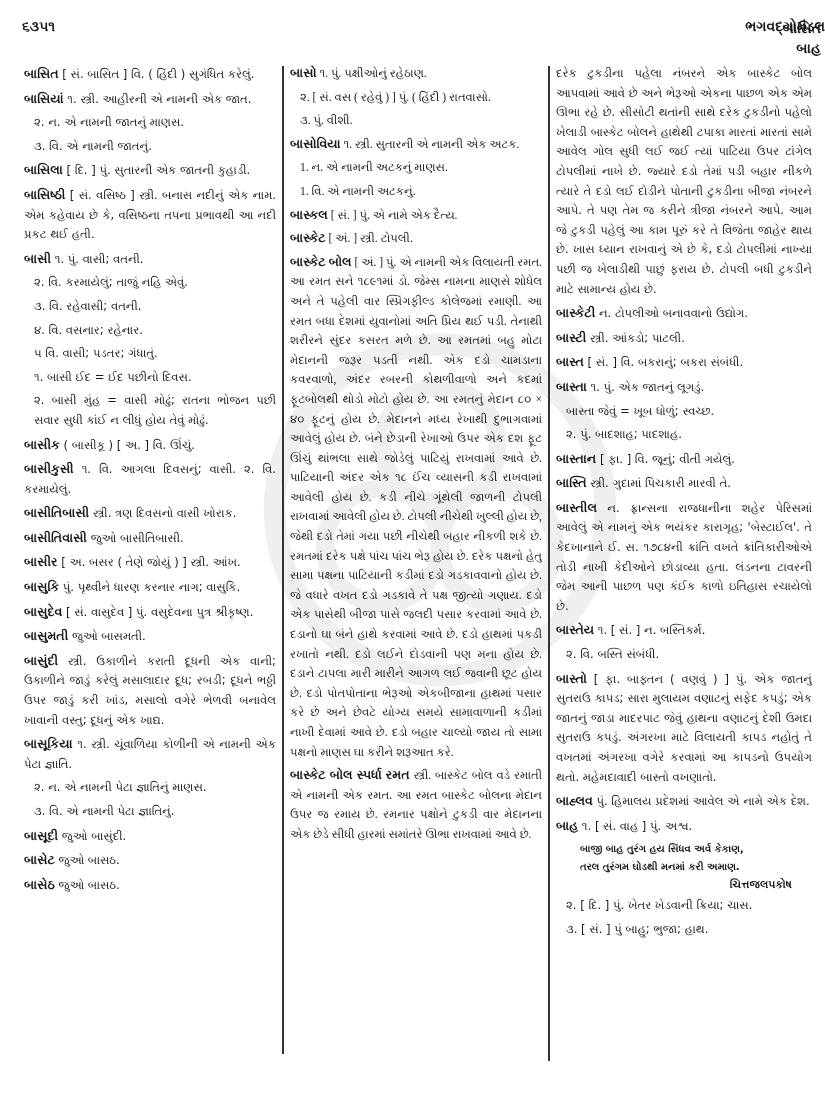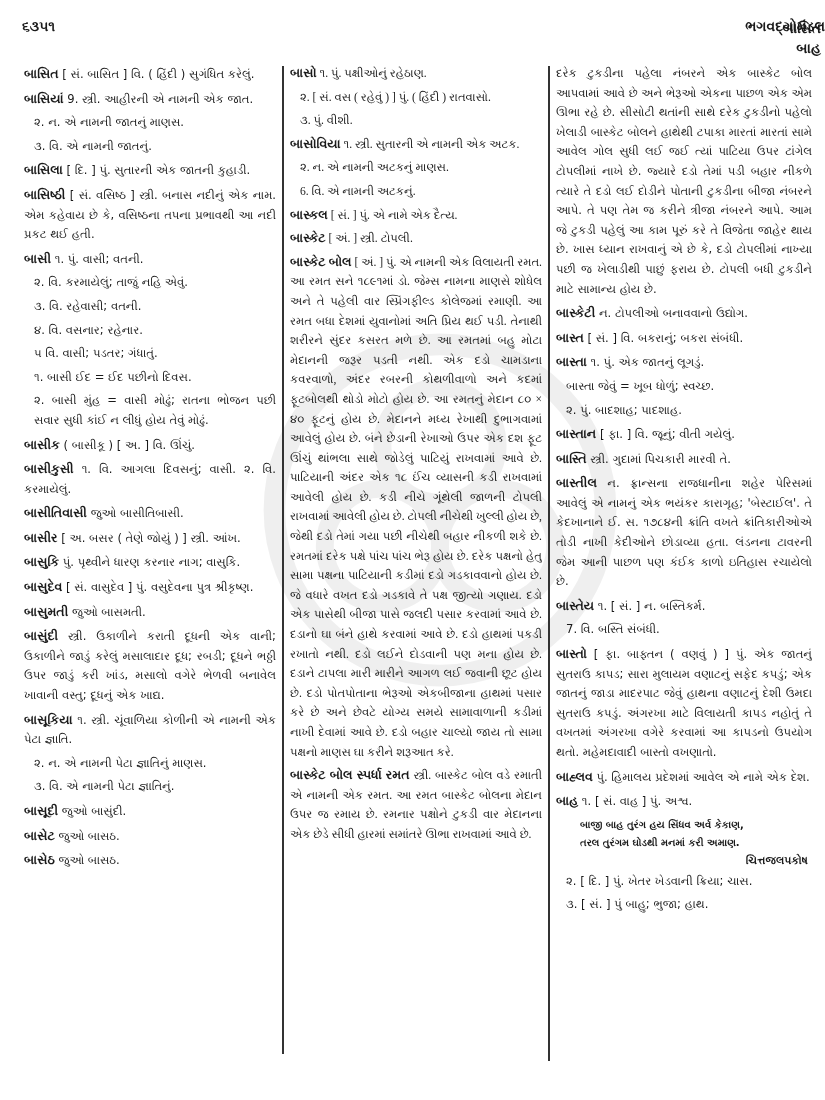--- a/index.html
+++ b/index.html
@@ -32,21 +32,21 @@
   .divider {
     position: absolute; top: 2px; width: 2px; background: #333;
   }
   .divider-1 { left: 282px; height: 988px; }
   .divider-2 { left: 548px; height: 995px; }
   .entry { margin: 0 0 4px 0; text-align: justify; }
   .hw { font-weight: bold; font-size: 12.6px; }
   .sense { margin: 0 0 4px 10px; text-align: justify; }
   .cont { text-indent: 0; }
   .quote { margin: 0 0 0 24px; font-weight: bold; font-size: 10px; line-height: 18px; }
-  .source { text-align: right; font-weight: bold; font-size: 11px; line-height: 18px; margin: 0 4px 2px 0; }
+  .source { text-align: right; font-weight: bold; font-size: 11px; line-height: 18px; margin: 0 20px 2px 0; }
 </style>
 </head>
 <body>
 
 <svg class="watermark" viewBox="0 0 100 100">
   <circle cx="50" cy="50" r="46" fill="none" stroke="#000" stroke-width="6"></circle>
   <circle cx="50" cy="32" r="16" fill="none" stroke="#000" stroke-width="5"></circle>
   <circle cx="34" cy="60" r="16" fill="none" stroke="#000" stroke-width="5"></circle>
   <circle cx="66" cy="60" r="16" fill="none" stroke="#000" stroke-width="5"></circle>
 </svg>
@@ -56,73 +56,75 @@
   <div class="hdr-title">ભગવદ્ગોમંડલ</div>
   <div class="hdr-guide">
     <div>બાસિત</div>
     <div>બાહ</div>
   </div>
 </div>
 
 <div class="columns">
   <div class="col col-1">
       <div class="entry"><span class="hw">બાસિત</span> <span>[ સં. બાસિત ] વિ. ( હિંદી ) સુગંધિત કરેલું.</span></div>
-      <div class="entry"><span class="hw">બાસિયાં</span> <span>9. સ્ત્રી. આહીરની એ નામની એક જાત.</span></div>
+      <div class="entry"><span class="hw">બાસિયાં</span> <span>૧. સ્ત્રી. આહીરની એ નામની એક જાત.</span></div>
       <div class="sense">૨. ન. એ નામની જાતનું માણસ.</div>
       <div class="sense">૩. વિ. એ નામની જાતનું.</div>
       <div class="entry"><span class="hw">બાસિલા</span> <span>[ દિ. ] પું. સુતારની એક જાતની કુહાડી.</span></div>
       <div class="entry"><span class="hw">બાસિષ્ઠી</span> <span>[ સં. વસિષ્ઠ ] સ્ત્રી. બનાસ નદીનું એક નામ. એમ કહેવાય છે કે, વસિષ્ઠના તપના પ્રભાવથી આ નદી પ્રકટ થઈ હતી.</span></div>
       <div class="entry"><span class="hw">બાસી</span> <span>૧. પું. વાસી; વતની.</span></div>
       <div class="sense">૨. વિ. કરમાયેલું; તાજું નહિ એવું.</div>
       <div class="sense">૩. વિ. રહેવાસી; વતની.</div>
       <div class="sense">૪. વિ. વસનાર; રહેનાર.</div>
       <div class="sense">૫ વિ. વાસી; પડતર; ગંધાતું.</div>
       <div class="sense">૧. બાસી ઈદ = ઈદ પછીનો દિવસ.</div>
       <div class="sense">૨. બાસી મુંહ = વાસી મોઢું; રાતના ભોજન પછી સવાર સુધી કાંઈ ન લીધું હોય તેવું મોઢું.</div>
       <div class="entry"><span class="hw">બાસીક</span> <span>( બાસીકૂ ) [ અ. ] વિ. ઊંચું.</span></div>
       <div class="entry"><span class="hw">બાસીકુસી</span> <span>૧. વિ. આગલા દિવસનું; વાસી. ૨. વિ. કરમાયેલું.</span></div>
+      <div class="entry"><span class="hw">બાસીતિબાસી</span> <span>સ્ત્રી. ત્રણ દિવસનો વાસી ખોરાક.</span></div>
       <div class="entry"><span class="hw">બાસીતિવાસી</span> <span>જુઓ બાસીતિબાસી.</span></div>
       <div class="entry"><span class="hw">બાસીર</span> <span>[ અ. બસર ( તેણે જોયું ) ] સ્ત્રી. આંખ.</span></div>
       <div class="entry"><span class="hw">બાસુકિ</span> <span>પું. પૃથ્વીને ધારણ કરનાર નાગ; વાસુકિ.</span></div>
       <div class="entry"><span class="hw">બાસુદેવ</span> <span>[ સં. વાસુદેવ ] પું. વસુદેવના પુત્ર શ્રીકૃષ્ણ.</span></div>
       <div class="entry"><span class="hw">બાસુમતી</span> <span>જુઓ બાસમતી.</span></div>
       <div class="entry"><span class="hw">બાસુંદી</span> <span>સ્ત્રી. ઉકાળીને કરાતી દૂધની એક વાની; ઉકાળીને જાડું કરેલું મસાલાદાર દૂધ; રબડી; દૂધને ભઠ્ઠી ઉપર જાડું કરી ખાંડ, મસાલો વગેરે ભેળવી બનાવેલ ખાવાની વસ્તુ; દૂધનું એક ખાદ્ય.</span></div>
       <div class="entry"><span class="hw">બાસૂકિયા</span> <span>૧. સ્ત્રી. ચૂંવાળિયા કોળીની એ નામની એક પેટા જ્ઞાતિ.</span></div>
       <div class="sense">૨. ન. એ નામની પેટા જ્ઞાતિનું માણસ.</div>
       <div class="sense">૩. વિ. એ નામની પેટા જ્ઞાતિનું.</div>
       <div class="entry"><span class="hw">બાસૂદી</span> <span>જુઓ બાસુંદી.</span></div>
       <div class="entry"><span class="hw">બાસેટ</span> <span>જુઓ બાસઠ.</span></div>
       <div class="entry"><span class="hw">બાસેઠ</span> <span>જુઓ બાસઠ.</span></div>
     </div>
   <div class="divider divider-1"></div>
   <div class="col col-2">
       <div class="entry"><span class="hw">બાસો</span> <span>૧. પું. પક્ષીઓનું રહેઠાણ.</span></div>
       <div class="sense">૨. [ સં. વસ ( રહેવું ) ] પું. ( હિંદી ) રાતવાસો.</div>
       <div class="sense">૩. પું. વીશી.</div>
       <div class="entry"><span class="hw">બાસોવિયા</span> <span>૧. સ્ત્રી. સુતારની એ નામની એક અટક.</span></div>
-      <div class="sense">૨. ન. એ નામની અટકનું માણસ.</div>
-      <div class="sense">6. વિ. એ નામની અટકનું.</div>
+      <div class="sense">1. ન. એ નામની અટકનું માણસ.</div>
+      <div class="sense">1. વિ. એ નામની અટકનું.</div>
       <div class="entry"><span class="hw">બાસ્કલ</span> <span>[ સં. ] પું. એ નામે એક દૈત્ય.</span></div>
       <div class="entry"><span class="hw">બાસ્કેટ</span> <span>[ અં. ] સ્ત્રી. ટોપલી.</span></div>
       <div class="entry"><span class="hw">બાસ્કેટ બોલ</span> <span>[ અં. ] પું. એ નામની એક વિલાયતી રમત. આ રમત સને ૧૮૯૧માં ડો. જેમ્સ નામના માણસે શોધેલ અને તે પહેલી વાર સ્પ્રિંગફીલ્ડ કોલેજમાં રમાણી. આ રમત બધા દેશમાં યુવાનોમાં અતિ પ્રિય થઈ પડી. તેનાથી શરીરને સુંદર કસરત મળે છે. આ રમતમાં બહુ મોટા મેદાનની જરૂર પડતી નથી. એક દડો ચામડાના કવરવાળો, અંદર રબરની કોથળીવાળો અને કદમાં ફૂટબોલથી થોડો મોટો હોય છે. આ રમતનું મેદાન ૮૦ × ૪૦ ફૂટનું હોય છે. મેદાનને મધ્ય રેખાથી દુભાગવામાં આવેલું હોય છે. બંને છેડાની રેખાઓ ઉપર એક દશ ફૂટ ઊંચું થાંભલા સાથે જોડેલું પાટિયું રાખવામાં આવે છે. પાટિયાની અંદર એક ૧૮ ઈંચ વ્યાસની કડી રાખવામાં આવેલી હોય છે. કડી નીચે ગૂંથેલી જાળની ટોપલી રાખવામાં આવેલી હોય છે. ટોપલી નીચેથી ખુલ્લી હોય છે, જેથી દડો તેમાં ગયા પછી નીચેથી બહાર નીકળી શકે છે. રમતમાં દરેક પક્ષે પાંચ પાંચ ભેરૂ હોય છે. દરેક પક્ષનો હેતુ સામા પક્ષના પાટિયાની કડીમાં દડો ગડકાવવાનો હોય છે. જે વધારે વખત દડો ગડકાવે તે પક્ષ જીત્યો ગણાય. દડો એક પાસેથી બીજા પાસે જલદી પસાર કરવામાં આવે છે. દડાનો ઘા બંને હાથે કરવામાં આવે છે. દડો હાથમાં પકડી રખાતો નથી. દડો લઈને દોડવાની પણ મના હોય છે. દડાને ટાપલા મારી મારીને આગળ લઈ જવાની છૂટ હોય છે. દડો પોતપોતાના ભેરૂઓ એકબીજાના હાથમાં પસાર કરે છે અને છેવટે યોગ્ય સમયે સામાવાળાની કડીમાં નાખી દેવામાં આવે છે. દડો બહાર ચાલ્યો જાય તો સામા પક્ષનો માણસ ઘા કરીને શરૂઆત કરે.</span></div>
       <div class="entry"><span class="hw">બાસ્કેટ બોલ સ્પર્ધા રમત</span> <span>સ્ત્રી. બાસ્કેટ બોલ વડે રમાતી એ નામની એક રમત. આ રમત બાસ્કેટ બોલના મેદાન ઉપર જ રમાય છે. રમનાર પક્ષોને ટુકડી વાર મેદાનના એક છેડે સીધી હારમાં સમાંતરે ઊભા રાખવામાં આવે છે.</span></div>
     </div>
   <div class="divider divider-2"></div>
   <div class="col col-3">
       <div class="entry cont">દરેક ટુકડીના પહેલા નંબરને એક બાસ્કેટ બોલ આપવામાં આવે છે અને ભેરૂઓ એકના પાછળ એક એમ ઊભા રહે છે. સીસોટી થતાંની સાથે દરેક ટુકડીનો પહેલો ખેલાડી બાસ્કેટ બોલને હાથેથી ટપાકા મારતાં મારતાં સામે આવેલ ગોલ સુધી લઈ જઈ ત્યાં પાટિયા ઉપર ટાંગેલ ટોપલીમાં નાખે છે. જ્યારે દડો તેમાં પડી બહાર નીકળે ત્યારે તે દડો લઈ દોડીને પોતાની ટુકડીના બીજા નંબરને આપે. તે પણ તેમ જ કરીને ત્રીજા નંબરને આપે. આમ જે ટુકડી પહેલું આ કામ પૂરું કરે તે વિજેતા જાહેર થાય છે. ખાસ ધ્યાન રાખવાનું એ છે કે, દડો ટોપલીમાં નાખ્યા પછી જ ખેલાડીથી પાછું ફરાય છે. ટોપલી બધી ટુકડીને માટે સામાન્ય હોય છે.</div>
       <div class="entry"><span class="hw">બાસ્કેટી</span> <span>ન. ટોપલીઓ બનાવવાનો ઉદ્યોગ.</span></div>
+      <div class="entry"><span class="hw">બાસ્ટી</span> <span>સ્ત્રી. આંકડો; પાટલી.</span></div>
       <div class="entry"><span class="hw">બાસ્ત</span> <span>[ સં. ] વિ. બકરાનું; બકરા સંબંધી.</span></div>
       <div class="entry"><span class="hw">બાસ્તા</span> <span>૧. પું. એક જાતનું લૂગડું.</span></div>
       <div class="sense">બાસ્તા જેવું = ખૂબ ધોળું; સ્વચ્છ.</div>
       <div class="sense">૨. પું. બાદશાહ; પાદશાહ.</div>
       <div class="entry"><span class="hw">બાસ્તાન</span> <span>[ ફા. ] વિ. જૂનું; વીતી ગયેલું.</span></div>
       <div class="entry"><span class="hw">બાસ્તિ</span> <span>સ્ત્રી. ગુદામાં પિચકારી મારવી તે.</span></div>
       <div class="entry"><span class="hw">બાસ્તીલ</span> <span>ન. ફ્રાન્સના રાજધાનીના શહેર પેરિસમાં આવેલું એ નામનું એક ભયંકર કારાગૃહ; 'બેસ્ટાઈલ'. તે કેદખાનાને ઈ. સ. ૧૭૮૪ની ક્રાંતિ વખતે ક્રાંતિકારીઓએ તોડી નાખી કેદીઓને છોડાવ્યા હતા. લંડનના ટાવરની જેમ આની પાછળ પણ કંઈક કાળો ઇતિહાસ રચાયેલો છે.</span></div>
       <div class="entry"><span class="hw">બાસ્તેય</span> <span>૧. [ સં. ] ન. બસ્તિકર્મ.</span></div>
-      <div class="sense">7. વિ. બસ્તિ સંબંધી.</div>
+      <div class="sense">૨. વિ. બસ્તિ સંબંધી.</div>
       <div class="entry"><span class="hw">બાસ્તો</span> <span>[ ફા. બાફ્તન ( વણવું ) ] પું. એક જાતનું સુતરાઉ કાપડ; સારા મુલાયમ વણાટનું સફેદ કપડું; એક જાતનું જાડા માદરપાટ જેવું હાથના વણાટનું દેશી ઉમદા સુતરાઉ કપડું. અંગરખા માટે વિલાયતી કાપડ નહોતું તે વખતમાં અંગરખા વગેરે કરવામાં આ કાપડનો ઉપયોગ થતો. મહેમદાવાદી બાસ્તો વખણાતો.</span></div>
       <div class="entry"><span class="hw">બાહ્લવ</span> <span>પું. હિમાલય પ્રદેશમાં આવેલ એ નામે એક દેશ.</span></div>
       <div class="entry"><span class="hw">બાહ</span> <span>૧. [ સં. વાહ ] પું. અશ્વ.</span></div>
       <div class="quote">બાજી બાહ તુરંગ હય સિંધવ અર્વ કેકાણ,</div>
       <div class="quote">તરલ તુરંગમ ઘોડથી મનમાં કરી અમાણ.</div>
       <div class="source">ચિત્તજલપકોષ</div>
       <div class="sense">૨. [ દિ. ] પું. ખેતર ખેડવાની ક્રિયા; ચાસ.</div>
       <div class="sense">૩. [ સં. ] પું બાહુ; ભુજા; હાથ.</div>
     </div>
 </div>

